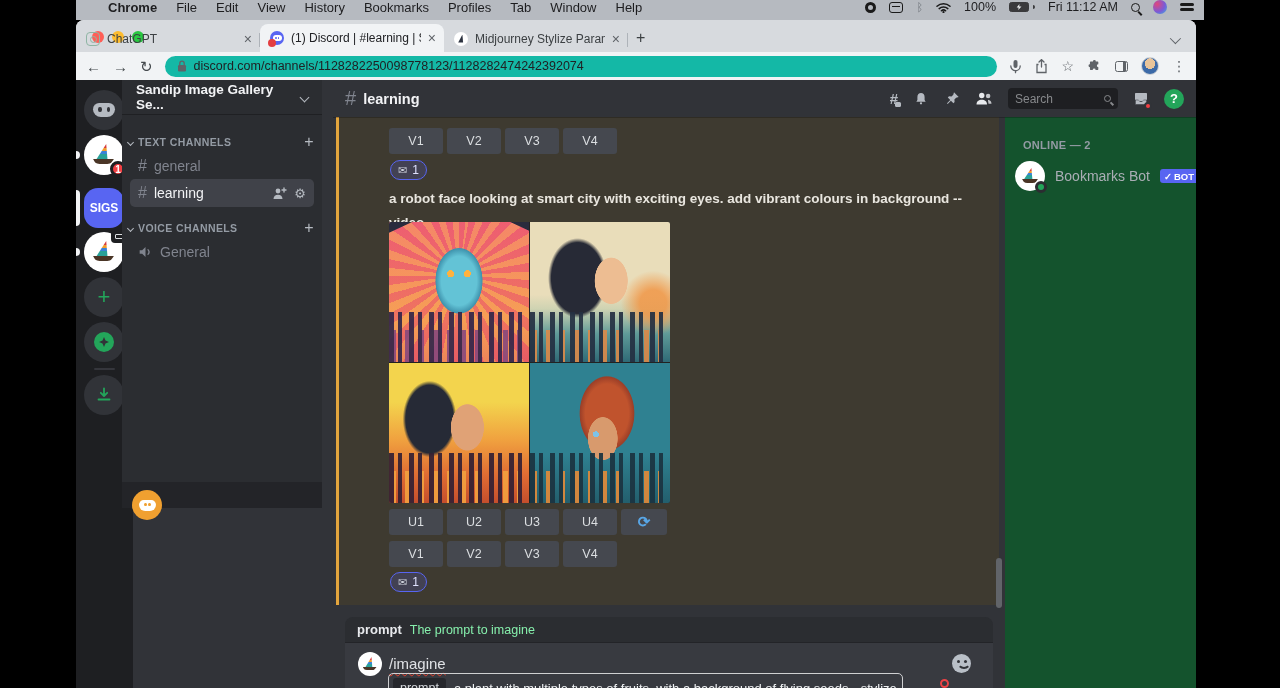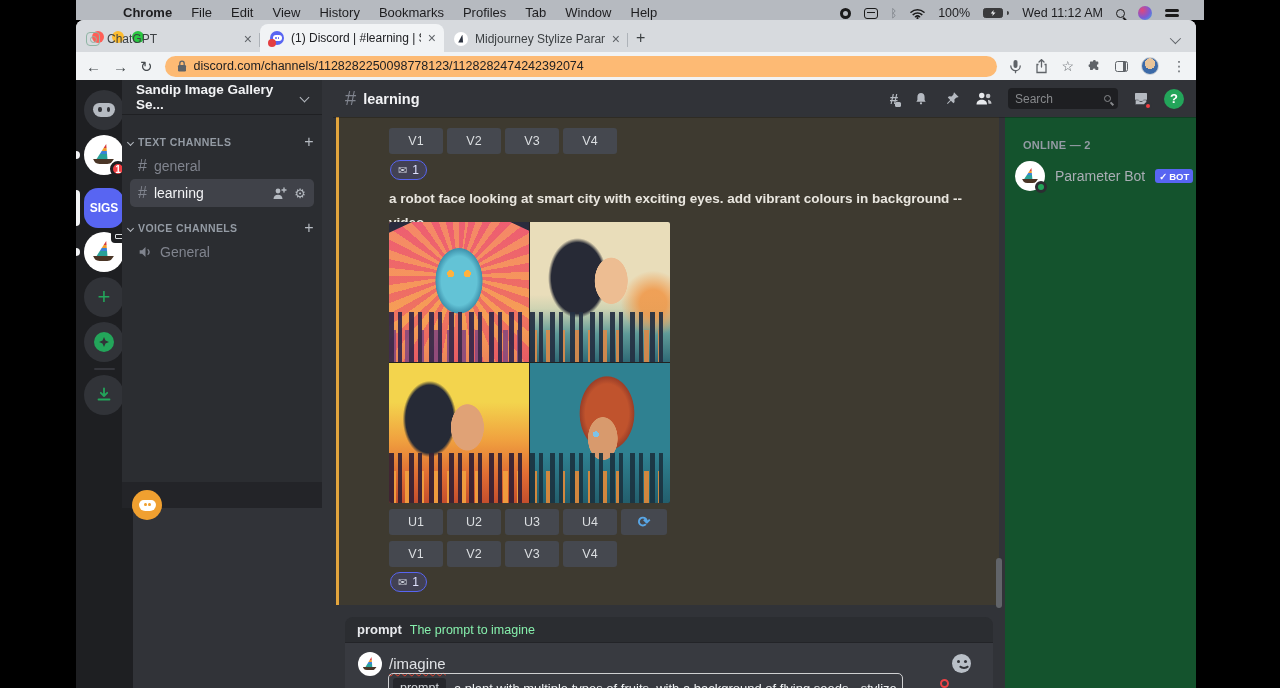--- a/index.html
+++ b/index.html
@@ -1,21 +1,21 @@
 <!DOCTYPE html>
 <html><head>
 <meta charset="utf-8">
 <style>
   html,body{margin:0;padding:0;width:1280px;height:688px;overflow:hidden;background:#000;
     font-family:"Liberation Sans",sans-serif;-webkit-font-smoothing:antialiased;}
   *{box-sizing:border-box;}
 
   
   .menubar{position:absolute;left:76px;top:0;width:1128px;height:20px;background:#b6bac0;
-    display:flex;align-items:flex-end;justify-content:space-between;padding:0 25px;color:#1d1d1f;font-size:13px;}
+    display:flex;align-items:flex-start;justify-content:space-between;padding:0 10px;color:#1d1d1f;font-size:13px;}
   .mb-left{display:flex;align-items:center;gap:19px;}
   .mb-app{font-weight:bold;margin-left:22px;}
   .mb-right{display:flex;align-items:center;gap:13px;font-size:12.5px;}
   .rec-icon{width:11px;height:11px;border:3px solid #1a1a1a;border-radius:50%;display:inline-block;}
   .disp-icon{width:14px;height:11px;border:1.6px solid #1a1a1a;border-radius:3px;display:inline-block;position:relative;}
   .disp-icon::after{content:"";position:absolute;left:2px;right:2px;top:3px;height:1.6px;background:#1a1a1a;}
   .bt-icon{color:#73787e;font-size:11px;}
   .wifi-icon svg{display:block;}
   .batt{display:inline-flex;align-items:center;gap:3px;}
   .batt-body{width:20px;height:10px;border:1px solid #3a3a3c;border-radius:2.5px;position:relative;background:#3a3a3c;}
@@ -41,21 +41,21 @@
   .tab:first-of-type{margin-left:72px;}
   .tab .title{flex:1;white-space:nowrap;overflow:hidden;}
   .tab .close{color:#5f6368;font-size:14px;line-height:1;}
   .tab.active{background:#f1f3f5;border-radius:8px 8px 0 0;height:28px;color:#202124;}
   .tab.inactive::after{content:"";position:absolute;right:0;top:7px;height:14px;width:1px;background:#aeb3b9;}
   .newtab{color:#3c4043;font-size:16px;margin:0 0 5px 8px;}
   .tabchev{position:absolute;right:18px;bottom:8px;width:8px;height:8px;border-right:1.8px solid #5f6368;
     border-bottom:1.8px solid #5f6368;transform:rotate(45deg) translateY(-2px);}
   .toolbar{height:28px;display:flex;align-items:center;padding:0 10px;gap:12px;background:#f1f3f5;}
   .navic{color:#454a4e;font-size:15px;line-height:1;}
-  .omnibox{flex:1;height:21px;background:#fdba74;border-radius:11px;display:flex;align-items:center;
+  .omnibox{flex:1;height:21px;background:#14b8a6;border-radius:11px;display:flex;align-items:center;
     gap:7px;padding:0 12px;font-size:12.5px;color:#202124;}
   .lock svg{display:block;}
   .toolicons{display:flex;align-items:center;gap:13px;}
   .toolicons svg{display:block;}
   .staric{color:#5f6368;font-size:14px;}
   .panelic{width:13px;height:11px;border:1.6px solid #5f6368;border-radius:2.5px;position:relative;}
   .panelic::after{content:"";position:absolute;right:1px;top:0;bottom:0;width:3.5px;background:#5f6368;}
   .avatar-chrome{width:18px;height:18px;border-radius:50%;background:radial-gradient(circle at 50% 35%,#e8c49a 0 40%,#3c6aa8 41%);border:1px solid #cdd1d5;}
   .kebab{color:#5f6368;font-size:14px;}
 
@@ -250,21 +250,21 @@
       <svg width="15" height="11" viewBox="0 0 15 11">
           <path d="M1 4.2a9.5 9.5 0 0113 0M3.2 6.6a6.3 6.3 0 018.6 0M5.4 8.8a3.2 3.2 0 014.2 0" fill="none" stroke="#1a1a1a" stroke-width="1.5" stroke-linecap="round"></path>
           <circle cx="7.5" cy="10" r="1.1" fill="#1a1a1a"></circle>
         </svg>
     </span>
     <span>100%</span>
     <span class="batt">
         <span class="batt-body"></span>
         <span class="batt-tip"></span>
       </span>
-    <span>Wed 11:12 AM</span>
+    <span>Fri 11:12 AM</span>
     <span class="mag"></span>
     <span class="siri-icon"></span>
     <span class="cc-icon">
         <i></i>
         <i></i>
       </span>
   </div>
 </div>
 
 <div class="window">
@@ -531,21 +531,21 @@
       </div>
     </div>
 
     <div class="members">
       <div class="mgroup">ONLINE — 2</div>
       <div class="mrow" style="top:42px">
         <span class="mav white">
           <span class="boat"></span>
           <span class="statusdot"></span>
         </span>
-        <span class="mname">Parameter Bot</span>
+        <span class="mname">Bookmarks Bot</span>
         <span class="botbadge">
             <span>✓</span>
             <span>BOT</span>
           </span>
       </div>
     </div>
 
   </div>
 </div>
 

